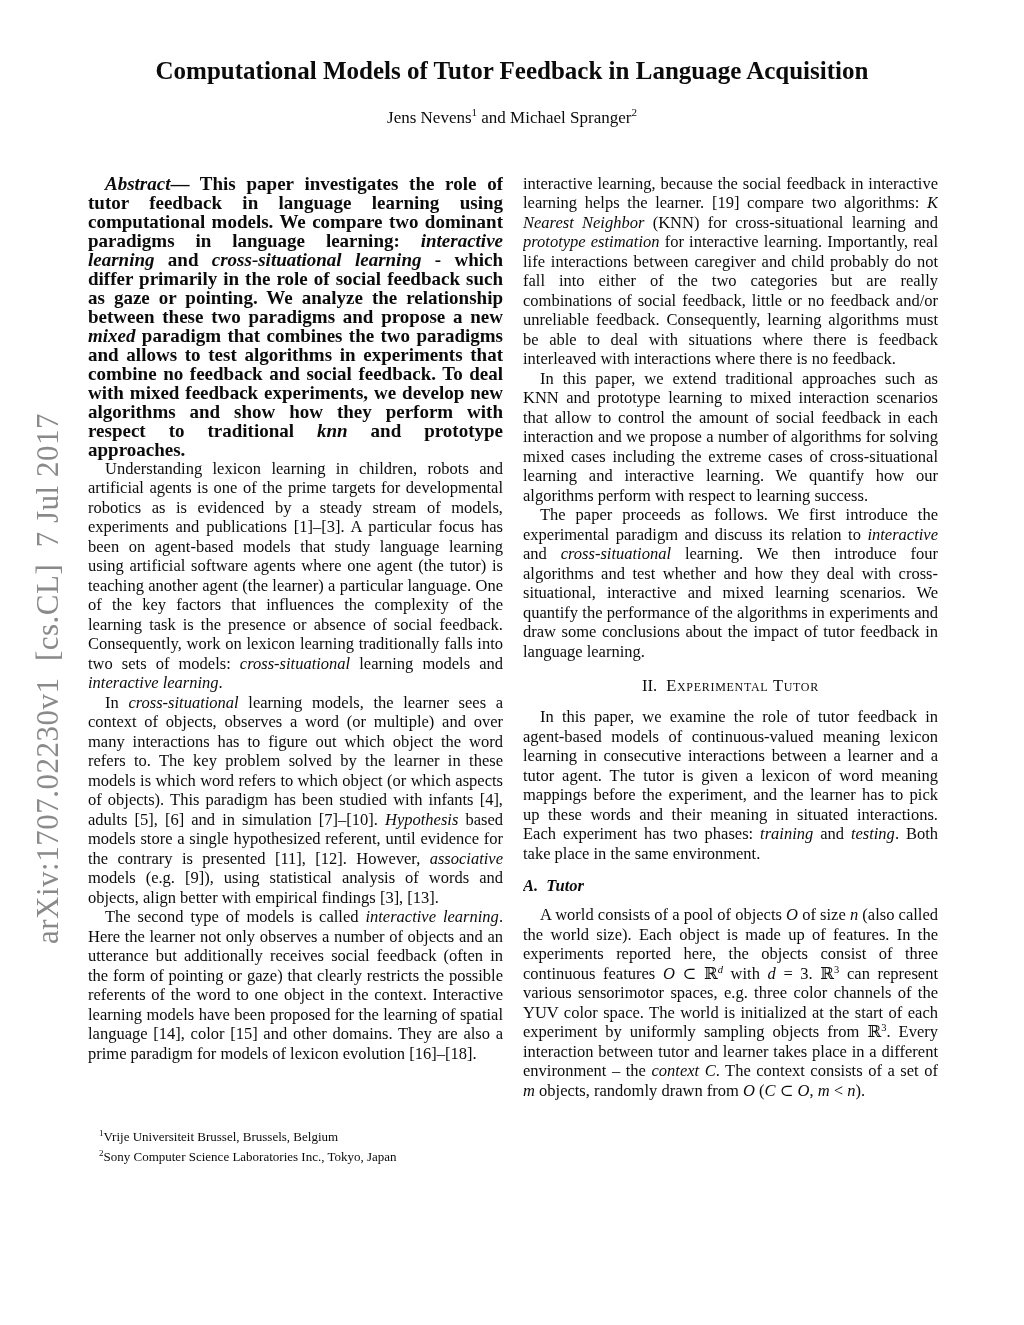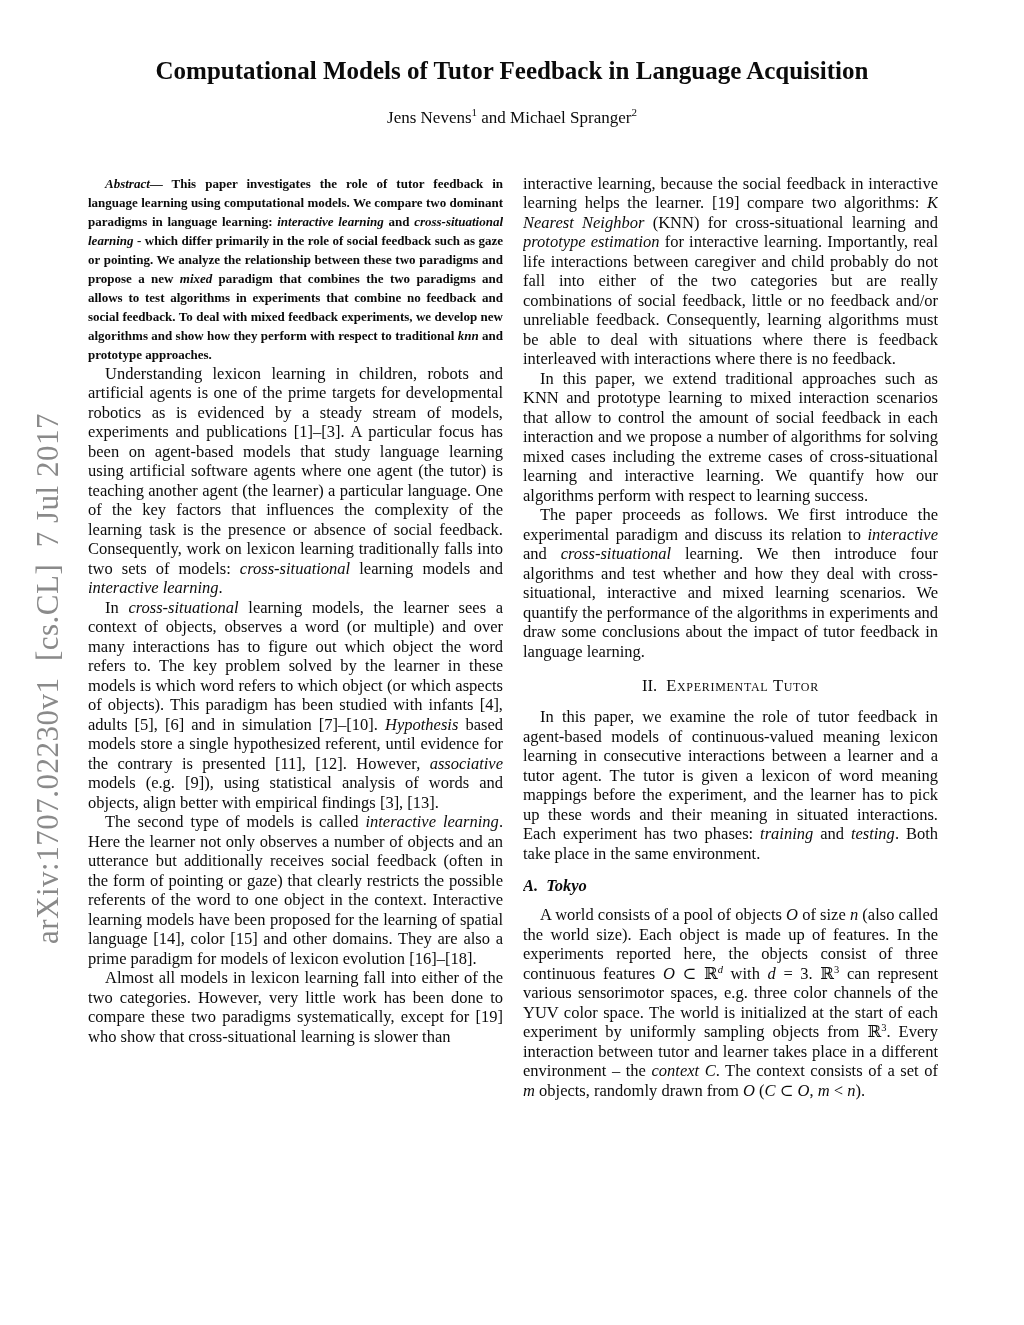--- a/index.html
+++ b/index.html
@@ -62,21 +62,21 @@
     text-align: justify;
   }
   .col-left {
     display: flex;
     flex-direction: column;
   }
 
   
   .abstract {
     font-weight: bold;
-    font-size: 13px;
+    font-size: 19px;
     line-height: 19px;
     margin: 0;
     text-indent: 17px;
   }
 
   
   .section-heading {
     text-align: center;
     font-size: 16.5px;
     line-height: 20px;
@@ -130,35 +130,38 @@
 
 <div class="columns">
 
   <div class="col col-left">
     <p class="abstract"><i>Abstract</i>— This paper investigates the role of tutor feedback in language learning using computational models. We compare two dominant paradigms in language learning: <i>interactive learning</i> and <i>cross-situational learning</i> - which differ primarily in the role of social feedback such as gaze or pointing. We analyze the relationship between these two paradigms and propose a new <i>mixed</i> paradigm that combines the two paradigms and allows to test algorithms in experiments that combine no feedback and social feedback. To deal with mixed feedback experiments, we develop new algorithms and show how they perform with respect to traditional <i>knn</i> and prototype approaches.</p>
 
 
     <p class="body">Understanding lexicon learning in children, robots and artificial agents is one of the prime targets for developmental robotics as is evidenced by a steady stream of models, experiments and publications [1]–[3]. A particular focus has been on agent-based models that study language learning using artificial software agents where one agent (the tutor) is teaching another agent (the learner) a particular language. One of the key factors that influences the complexity of the learning task is the presence or absence of social feedback. Consequently, work on lexicon learning traditionally falls into two sets of models: <i>cross-situational</i> learning models and <i>interactive learning</i>.</p>
     <p class="body">In <i>cross-situational</i> learning models, the learner sees a context of objects, observes a word (or multiple) and over many interactions has to figure out which object the word refers to. The key problem solved by the learner in these models is which word refers to which object (or which aspects of objects). This paradigm has been studied with infants [4], adults [5], [6] and in simulation [7]–[10]. <i>Hypothesis</i> based models store a single hypothesized referent, until evidence for the contrary is presented [11], [12]. However, <i>associative</i> models (e.g. [9]), using statistical analysis of words and objects, align better with empirical findings [3], [13].</p>
     <p class="body">The second type of models is called <i>interactive learning</i>. Here the learner not only observes a number of objects and an utterance but additionally receives social feedback (often in the form of pointing or gaze) that clearly restricts the possible referents of the word to one object in the context. Interactive learning models have been proposed for the learning of spatial language [14], color [15] and other domains. They are also a prime paradigm for models of lexicon evolution [16]–[18].</p>
-    <p class="body">Almost all models in lexicon learning fall into either of the two categories. However, very little work has been done to compare these two paradigms systematically, except for [19] who show that cross-situational learning is slower than</p>
 
+    <div class="footnotes">
+      <div class="footnote-line"><sup>1</sup>Vrije Universiteit Brussel, Brussels, Belgium</div>
+      <div class="footnote-line"><sup>2</sup>Sony Computer Science Laboratories Inc., Tokyo, Japan</div>
+    </div>
   </div>
 
   <div class="col">
     <p class="body noindent">interactive learning, because the social feedback in interactive learning helps the learner. [19] compare two algorithms: <i>K Nearest Neighbor</i> (KNN) for cross-situational learning and <i>prototype estimation</i> for interactive learning. Importantly, real life interactions between caregiver and child probably do not fall into either of the two categories but are really combinations of social feedback, little or no feedback and/or unreliable feedback. Consequently, learning algorithms must be able to deal with situations where there is feedback interleaved with interactions where there is no feedback.</p>
     <p class="body">In this paper, we extend traditional approaches such as KNN and prototype learning to mixed interaction scenarios that allow to control the amount of social feedback in each interaction and we propose a number of algorithms for solving mixed cases including the extreme cases of cross-situational learning and interactive learning. We quantify how our algorithms perform with respect to learning success.</p>
     <p class="body">The paper proceeds as follows. We first introduce the experimental paradigm and discuss its relation to <i>interactive</i> and <i>cross-situational</i> learning. We then introduce four algorithms and test whether and how they deal with cross-situational, interactive and mixed learning scenarios. We quantify the performance of the algorithms in experiments and draw some conclusions about the impact of tutor feedback in language learning.</p>
 
     <h2 class="section-heading">
       <span class="num">II.</span><span class="sc">Experimental Tutor</span>
     </h2>
 
     <p class="body">In this paper, we examine the role of tutor feedback in agent-based models of continuous-valued meaning lexicon learning in consecutive interactions between a learner and a tutor agent. The tutor is given a lexicon of word meaning mappings before the experiment, and the learner has to pick up these words and their meaning in situated interactions. Each experiment has two phases: <i>training</i> and <i>testing</i>. Both take place in the same environment.</p>
 
     <h3 class="subsection-heading">
-      <span class="sublabel">A.</span><span>Tokyo</span>
+      <span class="sublabel">A.</span><span>Tutor</span>
     </h3>
 
     <p class="body">A world consists of a pool of objects <i>O</i> of size <i>n</i> (also called the world size). Each object is made up of features. In the experiments reported here, the objects consist of three continuous features <i>O</i> ⊂ ℝ<sup><i>d</i></sup> with <i>d</i> = 3. ℝ<sup>3</sup> can represent various sensorimotor spaces, e.g. three color channels of the YUV color space. The world is initialized at the start of each experiment by uniformly sampling objects from ℝ<sup>3</sup>. Every interaction between tutor and learner takes place in a different environment – the <i>context C</i>. The context consists of a set of <i>m</i> objects, randomly drawn from <i>O</i> (<i>C</i> ⊂ <i>O</i>, <i>m</i> &lt; <i>n</i>).</p>
   </div>
 
 </div>
 
 </body></html>

